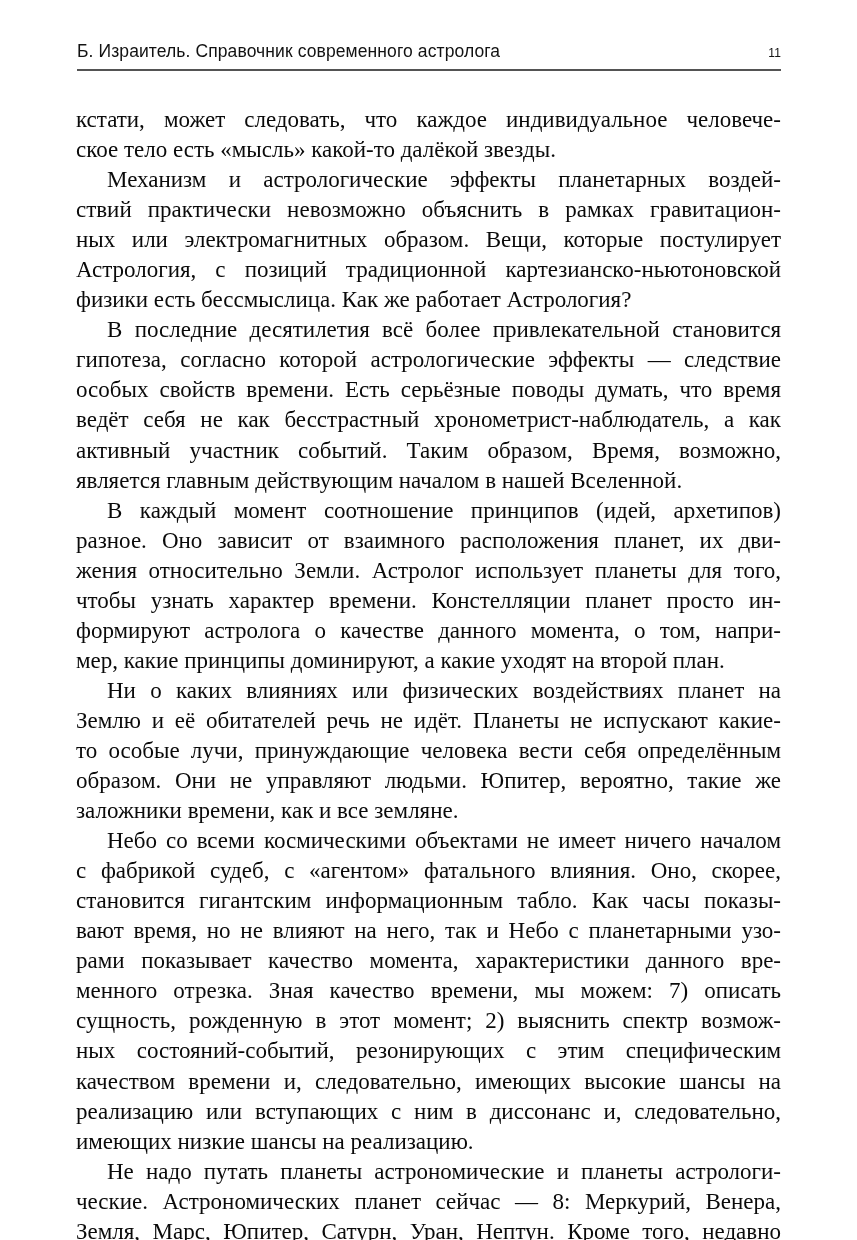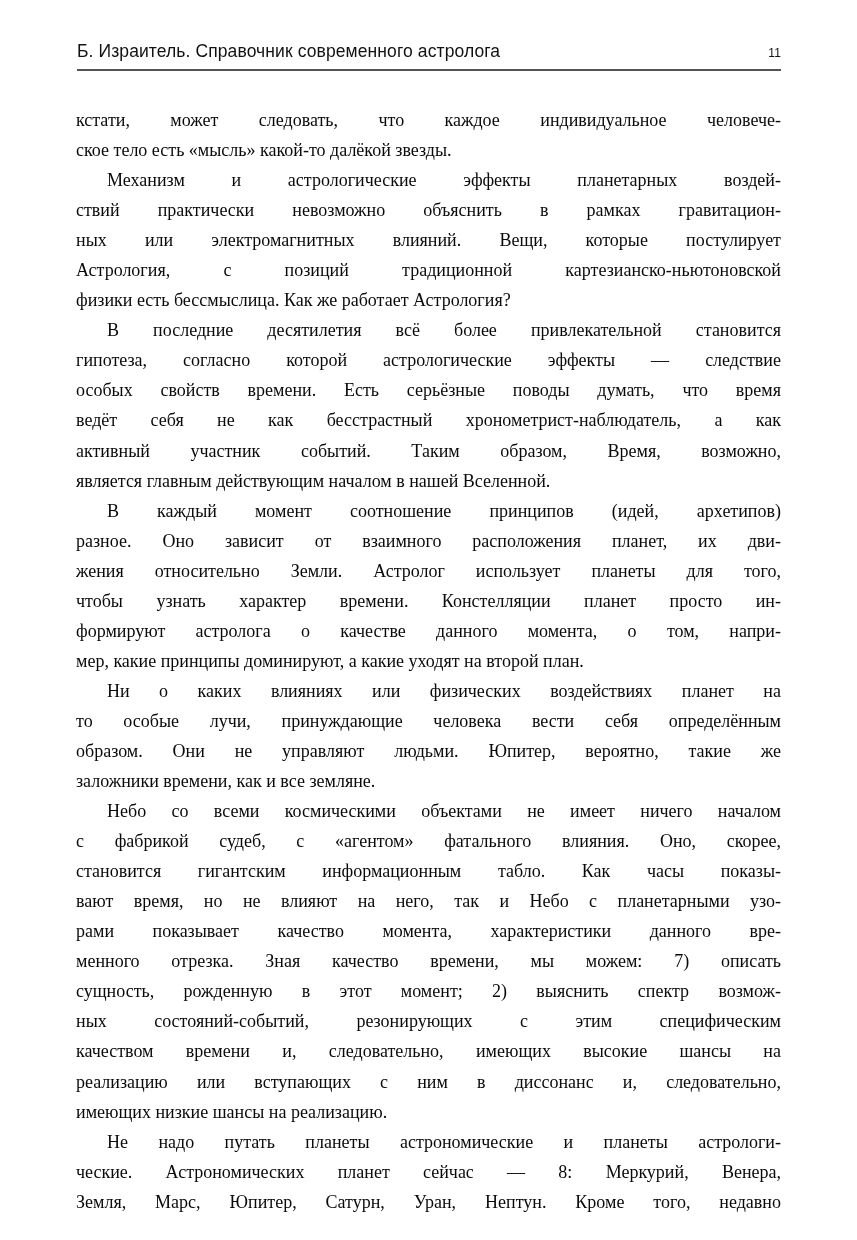--- a/index.html
+++ b/index.html
@@ -57,21 +57,21 @@
 
   
   .textblock {
     position: absolute;
     left: 76px;
     top: 104px;
     width: 705px;
   }
   .para {
     margin: 0;
-    font-size: 18px;
+    font-size: 23px;
     line-height: 30.05px;
   }
 
   
   .ln {
     display: block;
     text-align: justify;
     text-align-last: justify;
     white-space: pre-wrap;
   }
@@ -95,21 +95,21 @@
   <div class="head-rule"></div>
 
   <div class="textblock">
       <p class="para">
         <span class="ln">кстати, может следовать, что каждое индивидуальное человече-</span>
         <span class="ln last">ское тело есть «мысль» какой-то далёкой звезды.</span>
       </p>
       <p class="para">
         <span class="ln indent">Механизм и астрологические эффекты планетарных воздей-</span>
         <span class="ln">ствий практически невозможно объяснить в рамках гравитацион-</span>
-        <span class="ln">ных или электромагнитных влияний. Вещи, которые постулирует</span>
+        <span class="ln">ных или электромагнитных образом. Вещи, которые постулирует</span>
         <span class="ln">Астрология, с позиций традиционной картезианско-ньютоновской</span>
         <span class="ln last">физики есть бессмыслица. Как же работает Астрология?</span>
       </p>
       <p class="para">
         <span class="ln indent">В последние десятилетия всё более привлекательной становится</span>
         <span class="ln">гипотеза, согласно которой астрологические эффекты — следствие</span>
         <span class="ln">особых свойств времени. Есть серьёзные поводы думать, что время</span>
         <span class="ln">ведёт себя не как бесстрастный хронометрист-наблюдатель, а как</span>
         <span class="ln">активный участник событий. Таким образом, Время, возможно,</span>
         <span class="ln last">является главным действующим началом в нашей Вселенной.</span>
@@ -117,20 +117,21 @@
       <p class="para">
         <span class="ln indent">В каждый момент соотношение принципов (идей, архетипов)</span>
         <span class="ln">разное. Оно зависит от взаимного расположения планет, их дви-</span>
         <span class="ln">жения относительно Земли. Астролог использует планеты для того,</span>
         <span class="ln">чтобы узнать характер времени. Констелляции планет просто ин-</span>
         <span class="ln">формируют астролога о качестве данного момента, о том, напри-</span>
         <span class="ln last">мер, какие принципы доминируют, а какие уходят на второй план.</span>
       </p>
       <p class="para">
         <span class="ln indent">Ни о каких влияниях или физических воздействиях планет на</span>
+        <span class="ln">Землю и её обитателей речь не идёт. Планеты не испускают какие-</span>
         <span class="ln">то особые лучи, принуждающие человека вести себя определённым</span>
         <span class="ln">образом. Они не управляют людьми. Юпитер, вероятно, такие же</span>
         <span class="ln last">заложники времени, как и все земляне.</span>
       </p>
       <p class="para">
         <span class="ln indent">Небо со всеми космическими объектами не имеет ничего началом</span>
         <span class="ln">с фабрикой судеб, с «агентом» фатального влияния. Оно, скорее,</span>
         <span class="ln">становится гигантским информационным табло. Как часы показы-</span>
         <span class="ln">вают время, но не влияют на него, так и Небо с планетарными узо-</span>
         <span class="ln">рами показывает качество момента, характеристики данного вре-</span>

